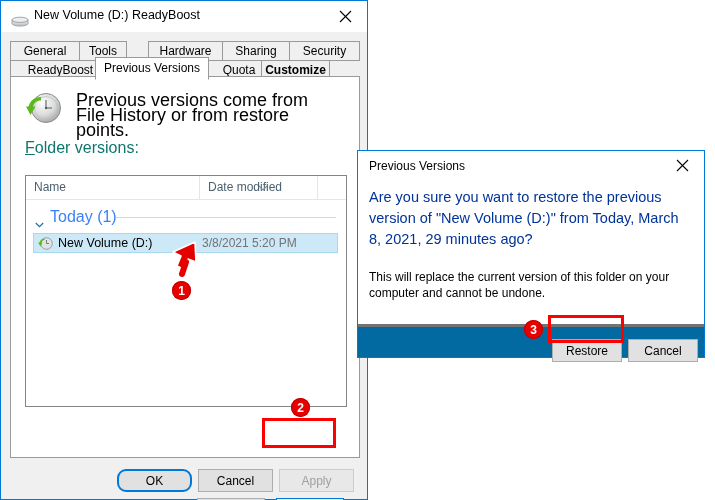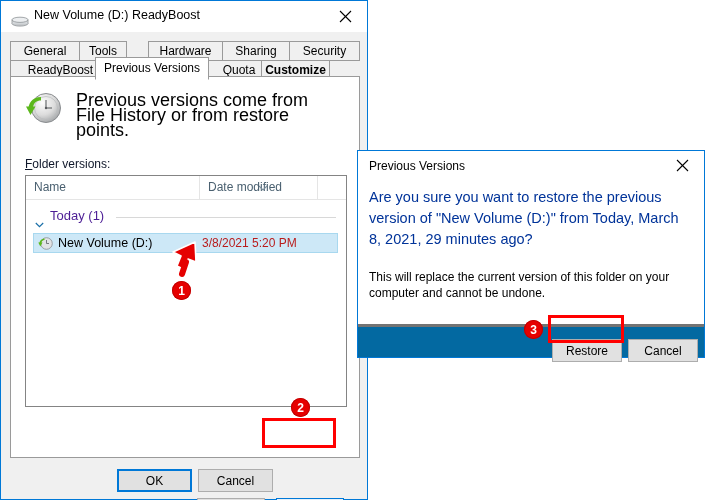--- a/index.html
+++ b/index.html
@@ -108,23 +108,23 @@
     left: 65px;
     top: 16px;
     width: 265px;
     font-size: 18px;
     color: #000;
     line-height: 15px;
   }
   #folder-versions-label {
     position: absolute;
     left: 14px;
-    top: 80px;
-    font-size: 12px;
-    color: #0f172a;
+    top: 62px;
+    font-size: 16px;
+    color: #0f766e;
   }
   #folder-versions-label u { text-decoration: underline; }
 
   
   #listview {
     position: absolute;
     left: 14px;
     top: 98px;
     width: 322px;
     height: 232px;
@@ -173,22 +173,22 @@
     height: 22px;
   }
   #group-chevron {
     position: absolute;
     left: 9px; top: 8px;
     width: 9px; height: 6px;
   }
   #group-label {
     position: absolute;
     left: 24px; top: 2px;
-    font-size: 13px;
-    color: #4c1d95;
+    font-size: 16px;
+    color: #3b82f6;
     white-space: nowrap;
   }
   #group-rule {
     position: absolute;
     left: 90px;
     top: 11px;
     right: 10px;
     height: 1px;
     background: #d8d8d8;
   }
@@ -213,21 +213,21 @@
     position: absolute;
     left: 24px; top: 2px;
     font-size: 12.5px;
     color: #000;
     white-space: nowrap;
   }
   #row-date {
     position: absolute;
     left: 168px; top: 2px;
     font-size: 12px;
-    color: #b91c1c;
+    color: #737373;
     white-space: nowrap;
   }
 
   
   .splitbtn {
     position: absolute;
     height: 24px;
     background: #e1e1e1;
     border: 1px solid #adadad;
     box-sizing: border-box;
@@ -272,21 +272,21 @@
     box-sizing: border-box;
     font-size: 12px;
     color: #000;
     display: flex;
     align-items: center;
     justify-content: center;
     cursor: default;
   }
   .dlgbtn.focus { border: 2px solid #0078d7; }
   .dlgbtn.disabled { color: #a0a0a0; background: #e8e8e8; border-color: #cccccc; }
-  #ok-btn     { left: 116px; top: 468px; }
+  #ok-btn     { left: 116px; top: 468px; border-radius: 9px; }
   #cancel-btn { left: 197px; top: 468px; }
   #apply-btn  { left: 278px; top: 468px; }
 
   
   .redbox {
     position: absolute;
     border: 3px solid #ff0000;
     box-sizing: border-box;
     pointer-events: none;
   }
@@ -516,20 +516,21 @@
       <div class="sb-main"></div>
 
       <div class="sb-arrow">
         
       </div>
     </div>
   </div>
 
   <div class="dlgbtn focus" id="ok-btn">OK</div>
   <div class="dlgbtn" id="cancel-btn">Cancel</div>
+  <div class="dlgbtn disabled" id="apply-btn">Apply</div>
 </div>
 
 <div id="confirm-dialog">
   <div id="confirm-titlebar">
     <span id="confirm-title-text">Previous Versions</span>
     <div id="confirm-close">
       <svg width="13" height="13" viewBox="0 0 13 13">
         <line x1="1" y1="1" x2="12" y2="12" stroke="#000" stroke-width="1.1"></line>
         <line x1="12" y1="1" x2="1" y2="12" stroke="#000" stroke-width="1.1"></line>
       </svg>

